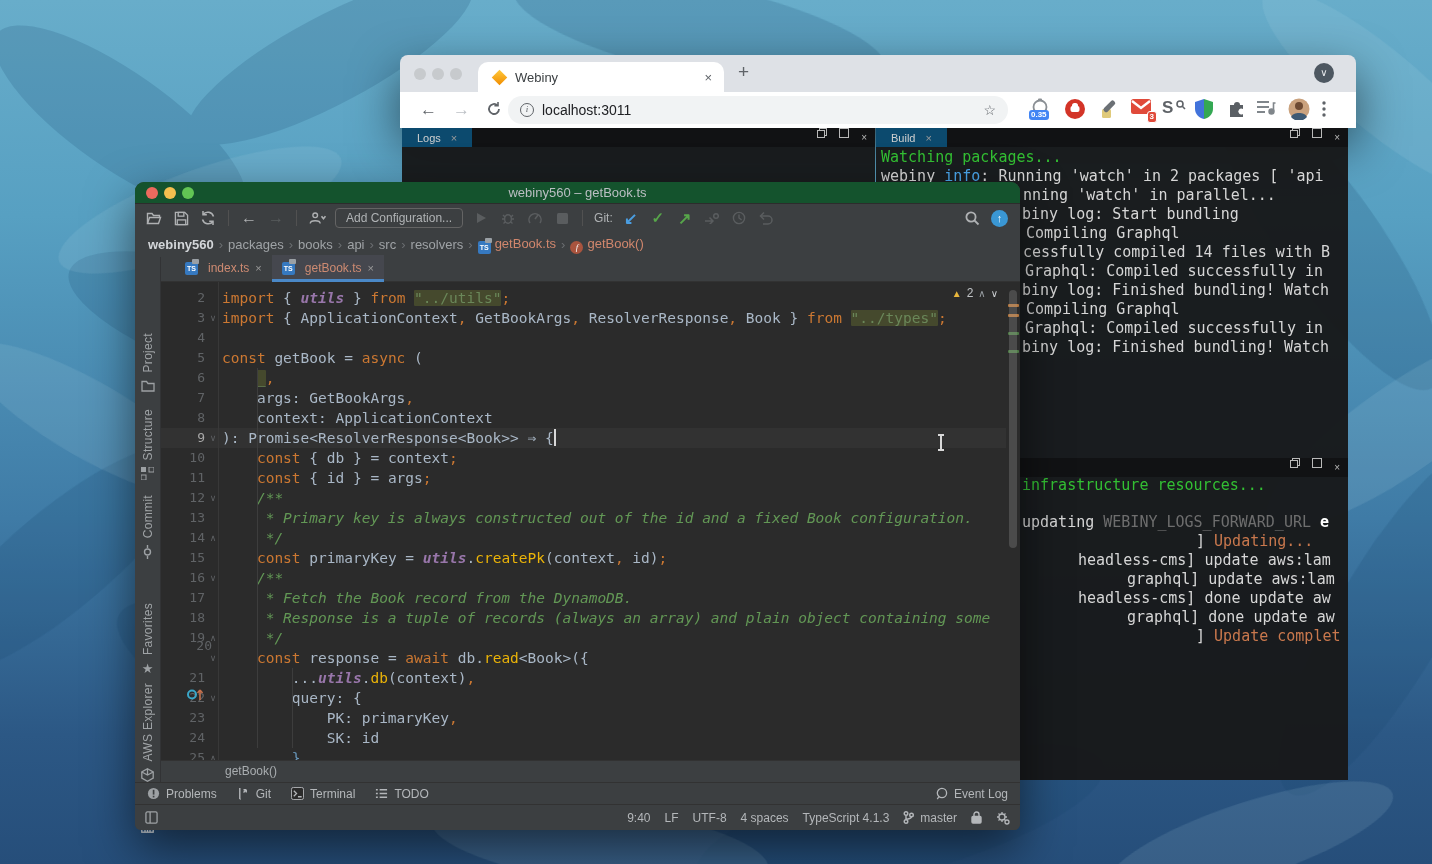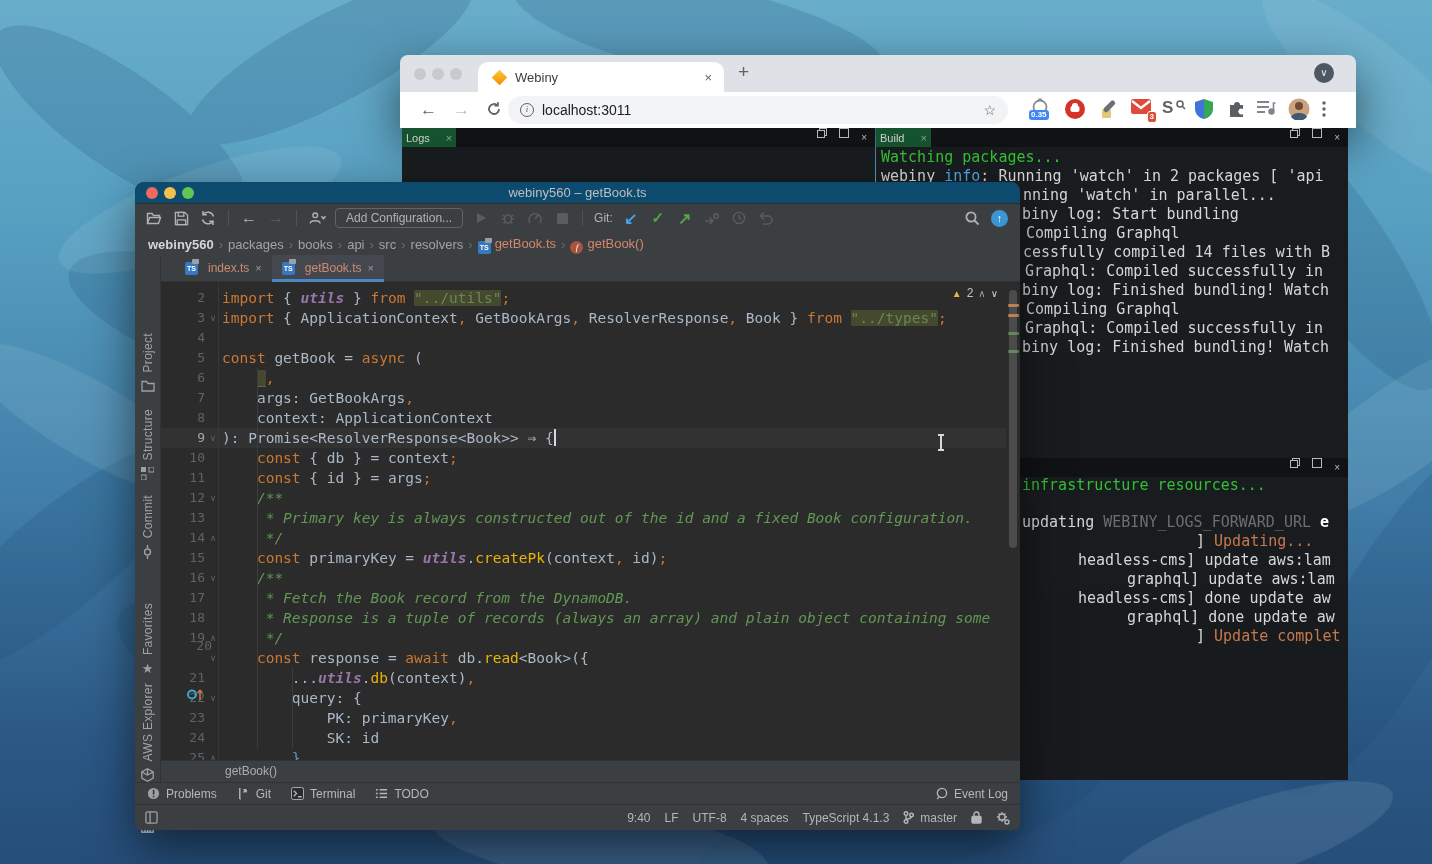--- a/index.html
+++ b/index.html
@@ -30,30 +30,30 @@
   #browser .pill { position:absolute; left:108px; top:4px; width:500px; height:28px; border-radius:14px; background:#f1f3f4; display:flex; align-items:center; }
   #browser .info-i { width:14px; height:14px; border-radius:50%; border:1.5px solid #5f6368; color:#5f6368; font-size:9px; line-height:11px; text-align:center; margin:0 8px 0 12px; font-family:"Liberation Serif",serif; font-style:italic; }
   #browser .url { font-size:14px; color:#202124; }
   #browser .star { margin-left:auto; margin-right:12px; color:#5f6368; font-size:14px; }
   .ext { position:absolute; top:6px; width:24px; height:24px; }
   .badge { position:absolute; font-size:8px; font-weight:bold; color:#fff; border-radius:3px; padding:0 2px; line-height:10px; }
 
   
   .term { position:absolute; background:rgba(24,25,26,0.97); }
   .term .tbar { position:absolute; left:0; top:0; right:0; height:19px; background:#111214; display:flex; align-items:center; }
-  .term .ttab { display:flex; align-items:center; gap:16px; background:#14532d; height:19px; padding:0 4px; color:#cfcfcf; font-size:11px; }
+  .term .ttab { display:flex; align-items:center; gap:10px; background:#0c4a6e; height:19px; padding:0 15px; color:#cfcfcf; font-size:11px; }
   .term .tclose { color:#9a9a9a; font-size:11px; }
   .term .wctrls { margin-left:auto; display:flex; gap:12px; padding-right:8px; color:#b9b9b9; }
   .term .wctrls span { font-size:10px; line-height:19px; }
   .tline { position:absolute; font-family:"DejaVu Sans Mono",monospace; font-size:15px; white-space:pre; }
   .tg { color:#33c033; } .tw { color:#d6d6d6; } .tb { color:#4ba8ee; } .tdim { color:#6e6e6e; } .twb { color:#ffffff; font-weight:bold; } .to { color:#c9784d; }
 
   
   #ide { left:135px; top:182px; width:885px; height:648px; border-radius:9px 9px 6px 6px; background:#3c3f41; }
-  #ide .titlebar { position:absolute; left:0; top:0; right:0; height:22px; background:#0c4a6e; border-radius:9px 9px 0 0; border-bottom:1px solid #2c2c2c; }
+  #ide .titlebar { position:absolute; left:0; top:0; right:0; height:22px; background:#14532d; border-radius:9px 9px 0 0; border-bottom:1px solid #2c2c2c; }
   #ide .t1{ left:11px; top:5px; background:#ec6a5e;} #ide .t2{ left:29px; top:5px; background:#f5bf4f;} #ide .t3{ left:47px; top:5px; background:#62c554;}
   #ide .title { position:absolute; width:100%; text-align:center; line-height:21px; font-size:13px; color:#bbbfc3; }
   #ide .toolbar { position:absolute; left:0; top:22px; right:0; height:28px; display:flex; align-items:center; padding-left:10px; gap:9px; }
   #ide .toolbar .sep { width:1px; height:16px; background:#515151; margin:0 2px; }
   .tbi { width:18px; height:18px; display:flex; align-items:center; justify-content:center; color:#afb1b3; font-size:14px; }
   .tbi.dim { color:#595c5e; }
   .tbi.blue { color:#4a9de0; } .tbi.green { color:#57a64a; }
   #ide .addcfg { height:20px; border:1px solid #646464; border-radius:4px; padding:0 10px; font-size:12px; color:#b0b3b5; line-height:18px; }
   #ide .gitlabel { font-size:12px; color:#b0b3b5; }
   #ide .tb-right { margin-left:auto; display:flex; align-items:center; gap:10px; padding-right:12px; }

